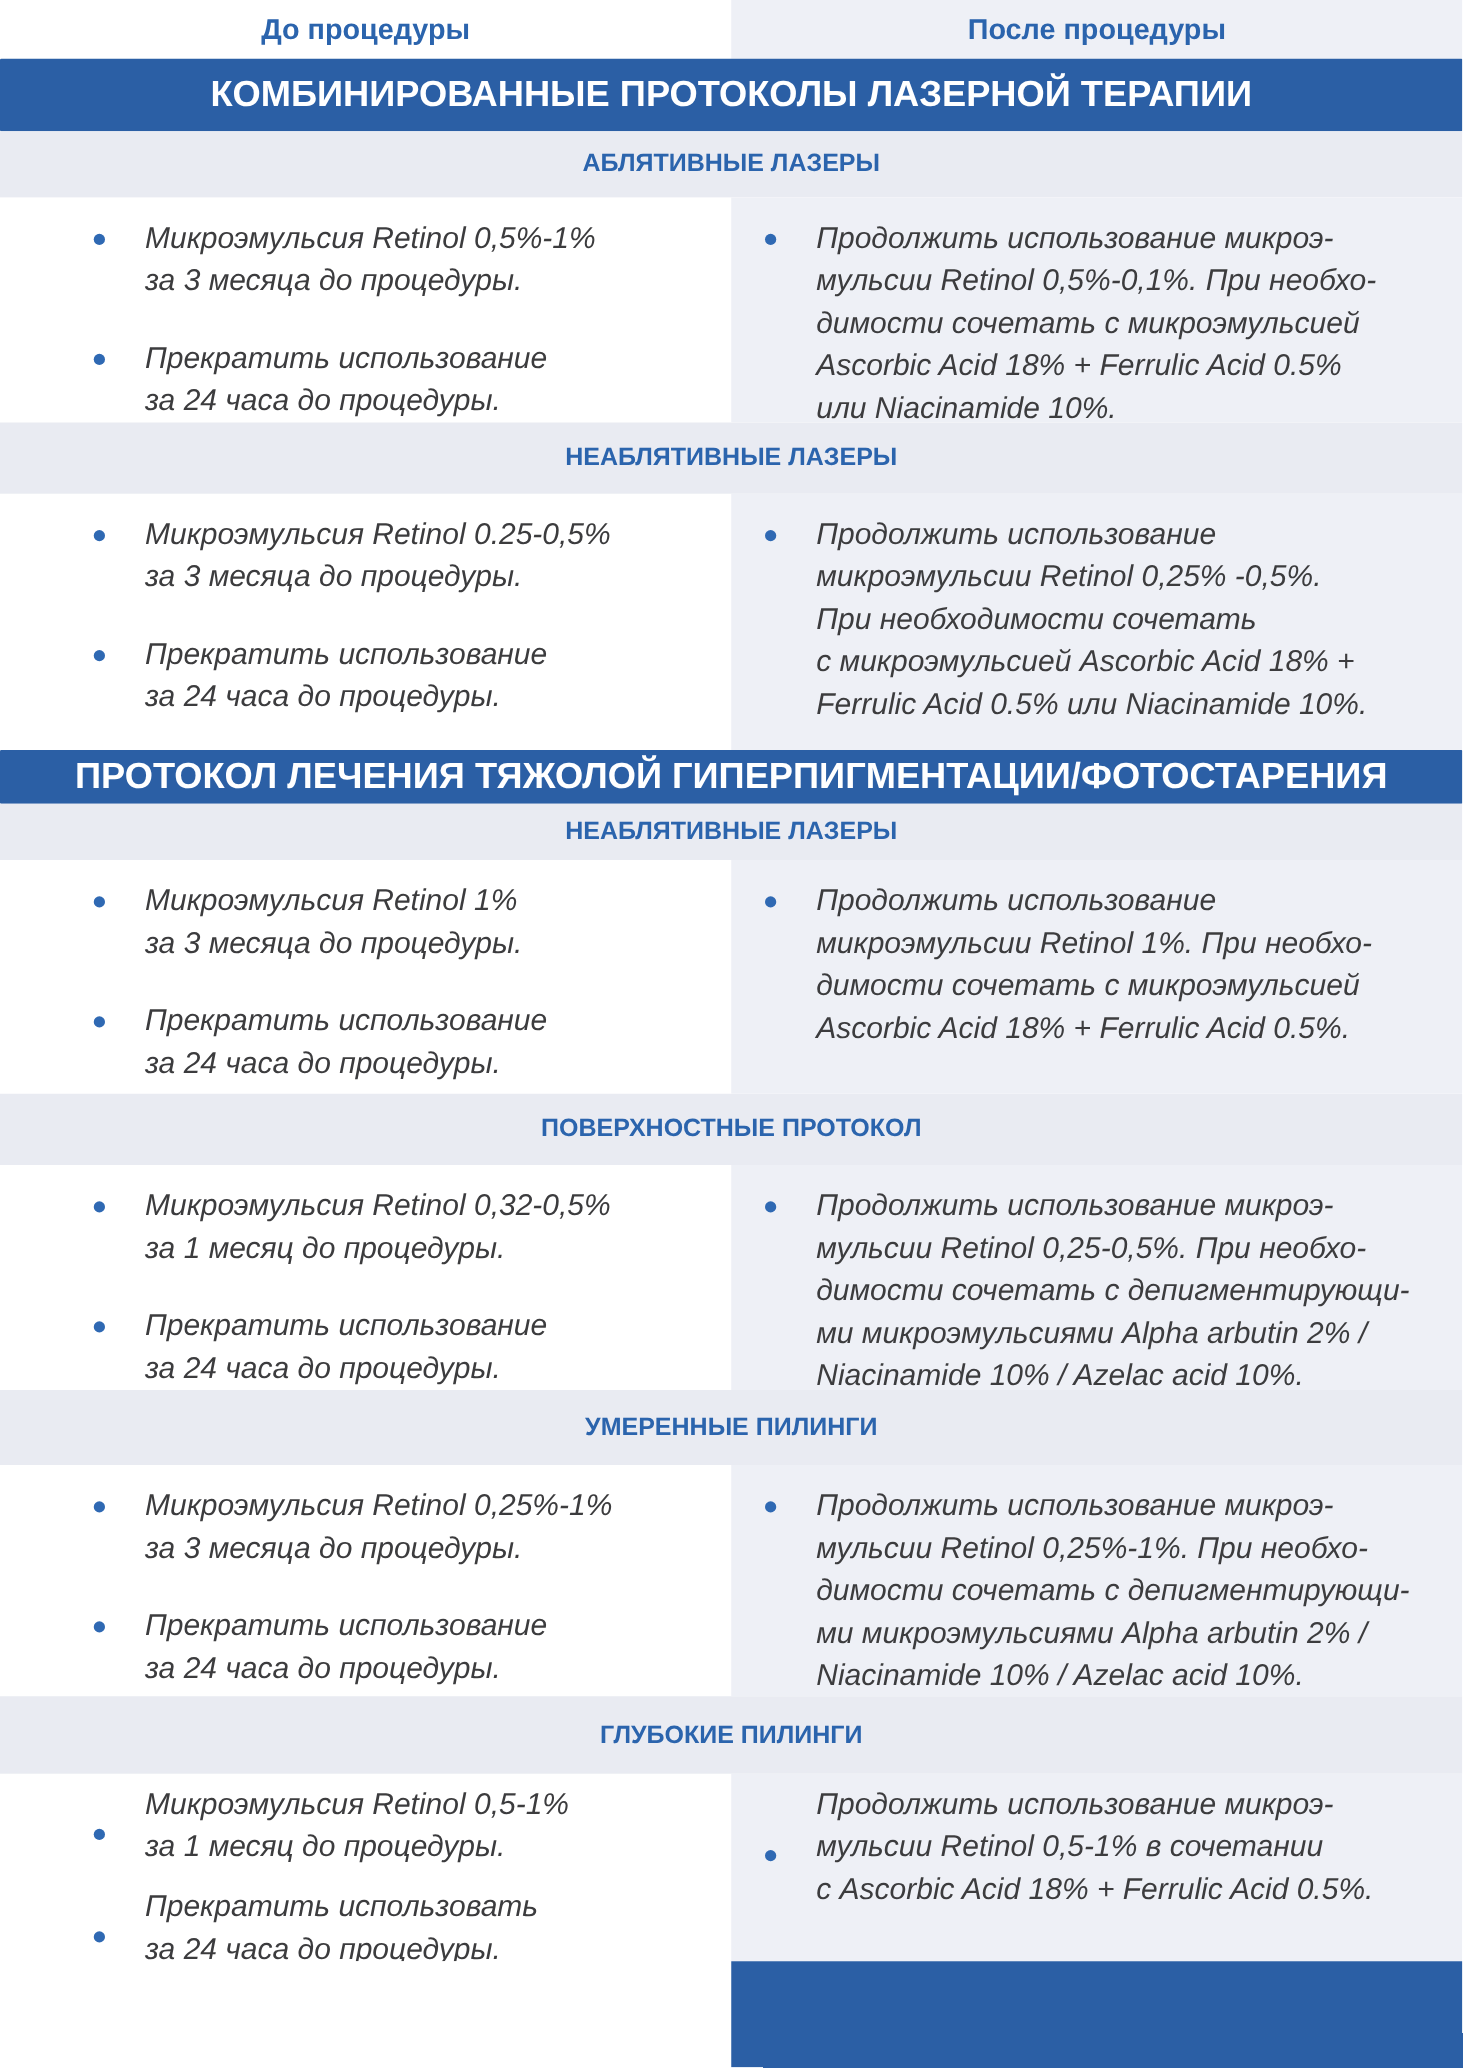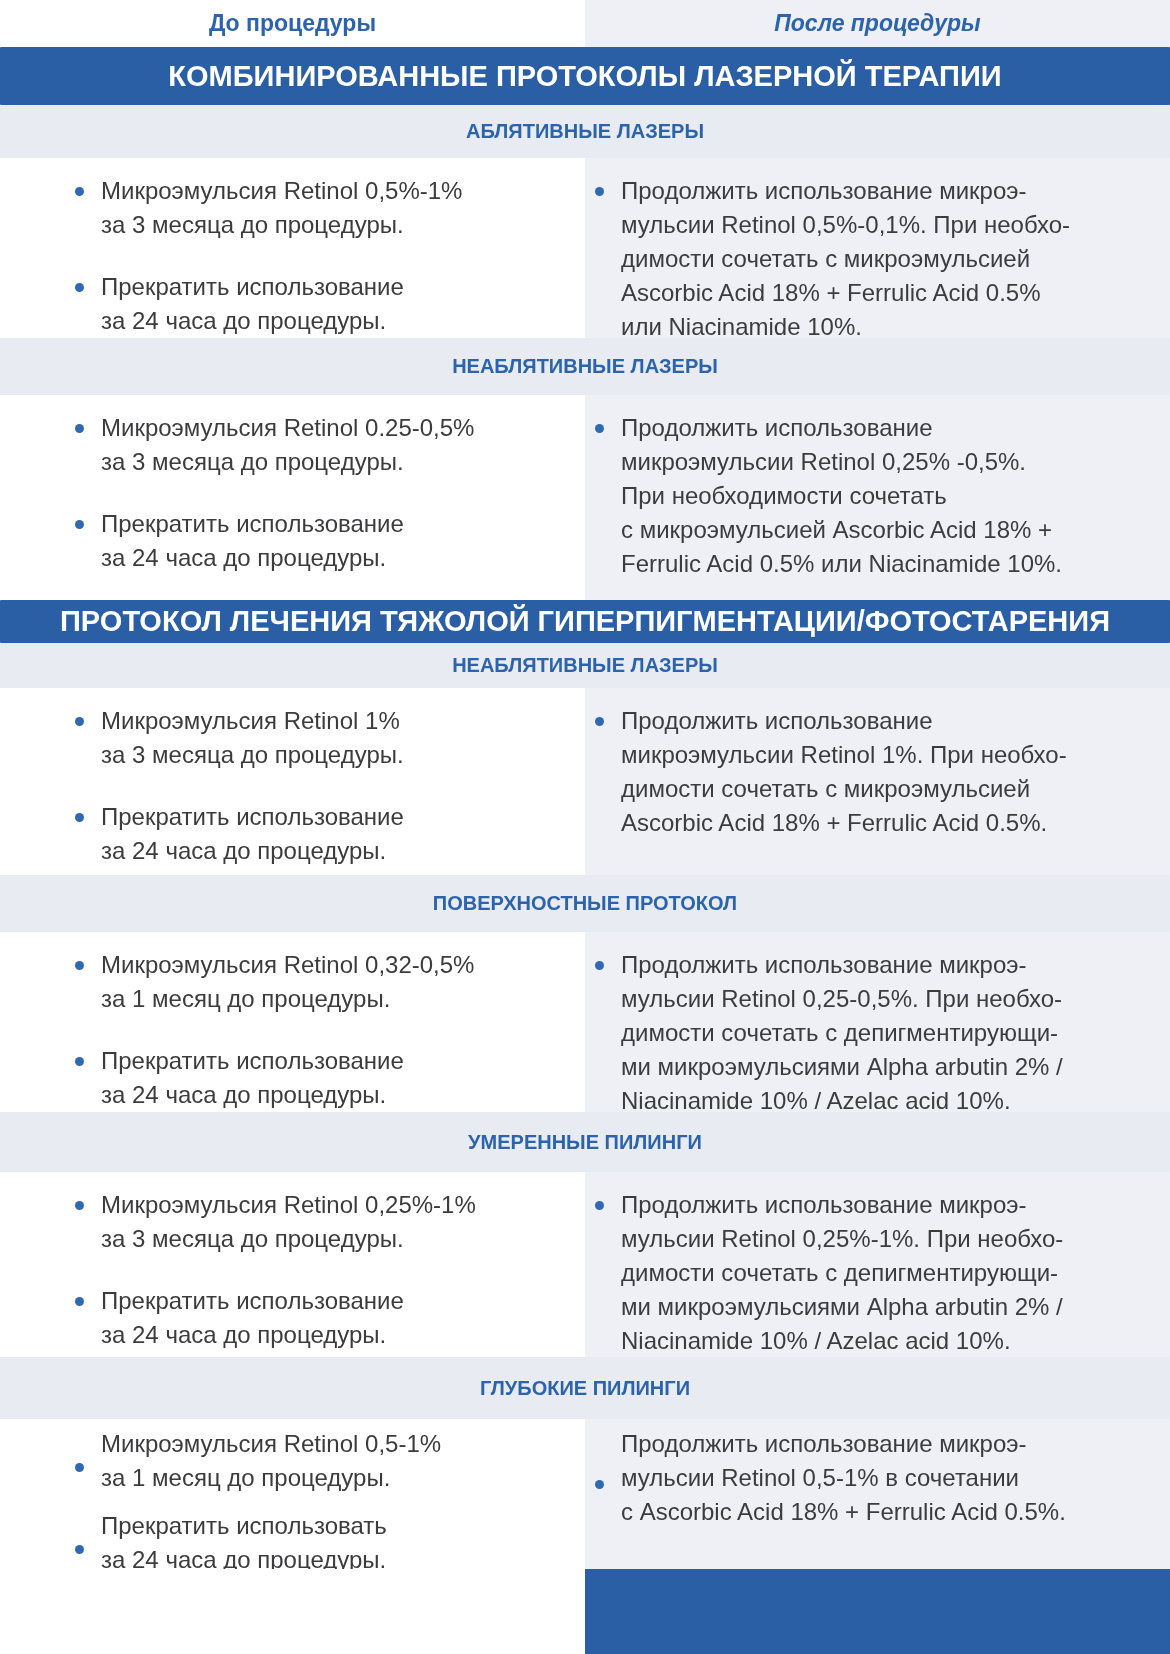--- a/index.html
+++ b/index.html
@@ -13,36 +13,36 @@
   html,body{margin:0;padding:0;background:#ffffff;}
   .page{
     width:1170px;height:1654px;
     font-family:"Liberation Sans","DejaVu Sans",sans-serif;
     display:flex;flex-direction:column;overflow:hidden;background:#ffffff;
   }
   .cols-header{display:flex;height:47px;flex:0 0 auto;}
   .col-h{width:585px;display:flex;align-items:center;justify-content:center;
     font-size:23px;font-weight:bold;color:var(--accent);}
   .col-h.left{background:#ffffff;}
-  .col-h.right{background:var(--panel-bg);font-style:italic;}
+  .col-h.right{background:var(--panel-bg);}
   .banner{
     flex:0 0 auto;display:flex;align-items:center;justify-content:center;
     background:var(--banner-bg);color:#ffffff;font-weight:bold;
     font-size:29px;text-align:center;border-radius:1px;
   }
   .sub{
     flex:0 0 auto;display:flex;align-items:center;justify-content:center;
     background:var(--band-bg);color:var(--accent);font-weight:bold;
     font-size:20px;text-align:center;
   }
   .row{display:flex;flex:0 0 auto;overflow:hidden;}
   .cell{width:585px;box-sizing:border-box;padding-top:16px;}
   .cell.left{background:#ffffff;padding-left:75px;padding-right:20px;}
-  .cell.right{background:var(--panel-bg);padding-left:10px;padding-right:18px;}
-  .item{display:flex;gap:17px;margin-bottom:28px;}
+  .cell.right{background:var(--panel-bg);padding-left:27px;padding-right:18px;}
+  .item{display:flex;gap:32px;margin-bottom:28px;font-style:italic;}
   .row.tight .item{margin-bottom:14px;align-items:center;}
   .row.tight .cell{padding-top:8px;}
   .dot{flex:0 0 9px;width:9px;height:9px;border-radius:50%;
     background:var(--bullet);margin-top:13px;}
   .txt{
     font-size:24px;line-height:34px;color:var(--body-text);
     white-space:pre-line;
   }
   .bottom-strip{display:flex;height:14px;flex:1 0 auto;}
   .strip-left{width:585px;background:#ffffff;}

